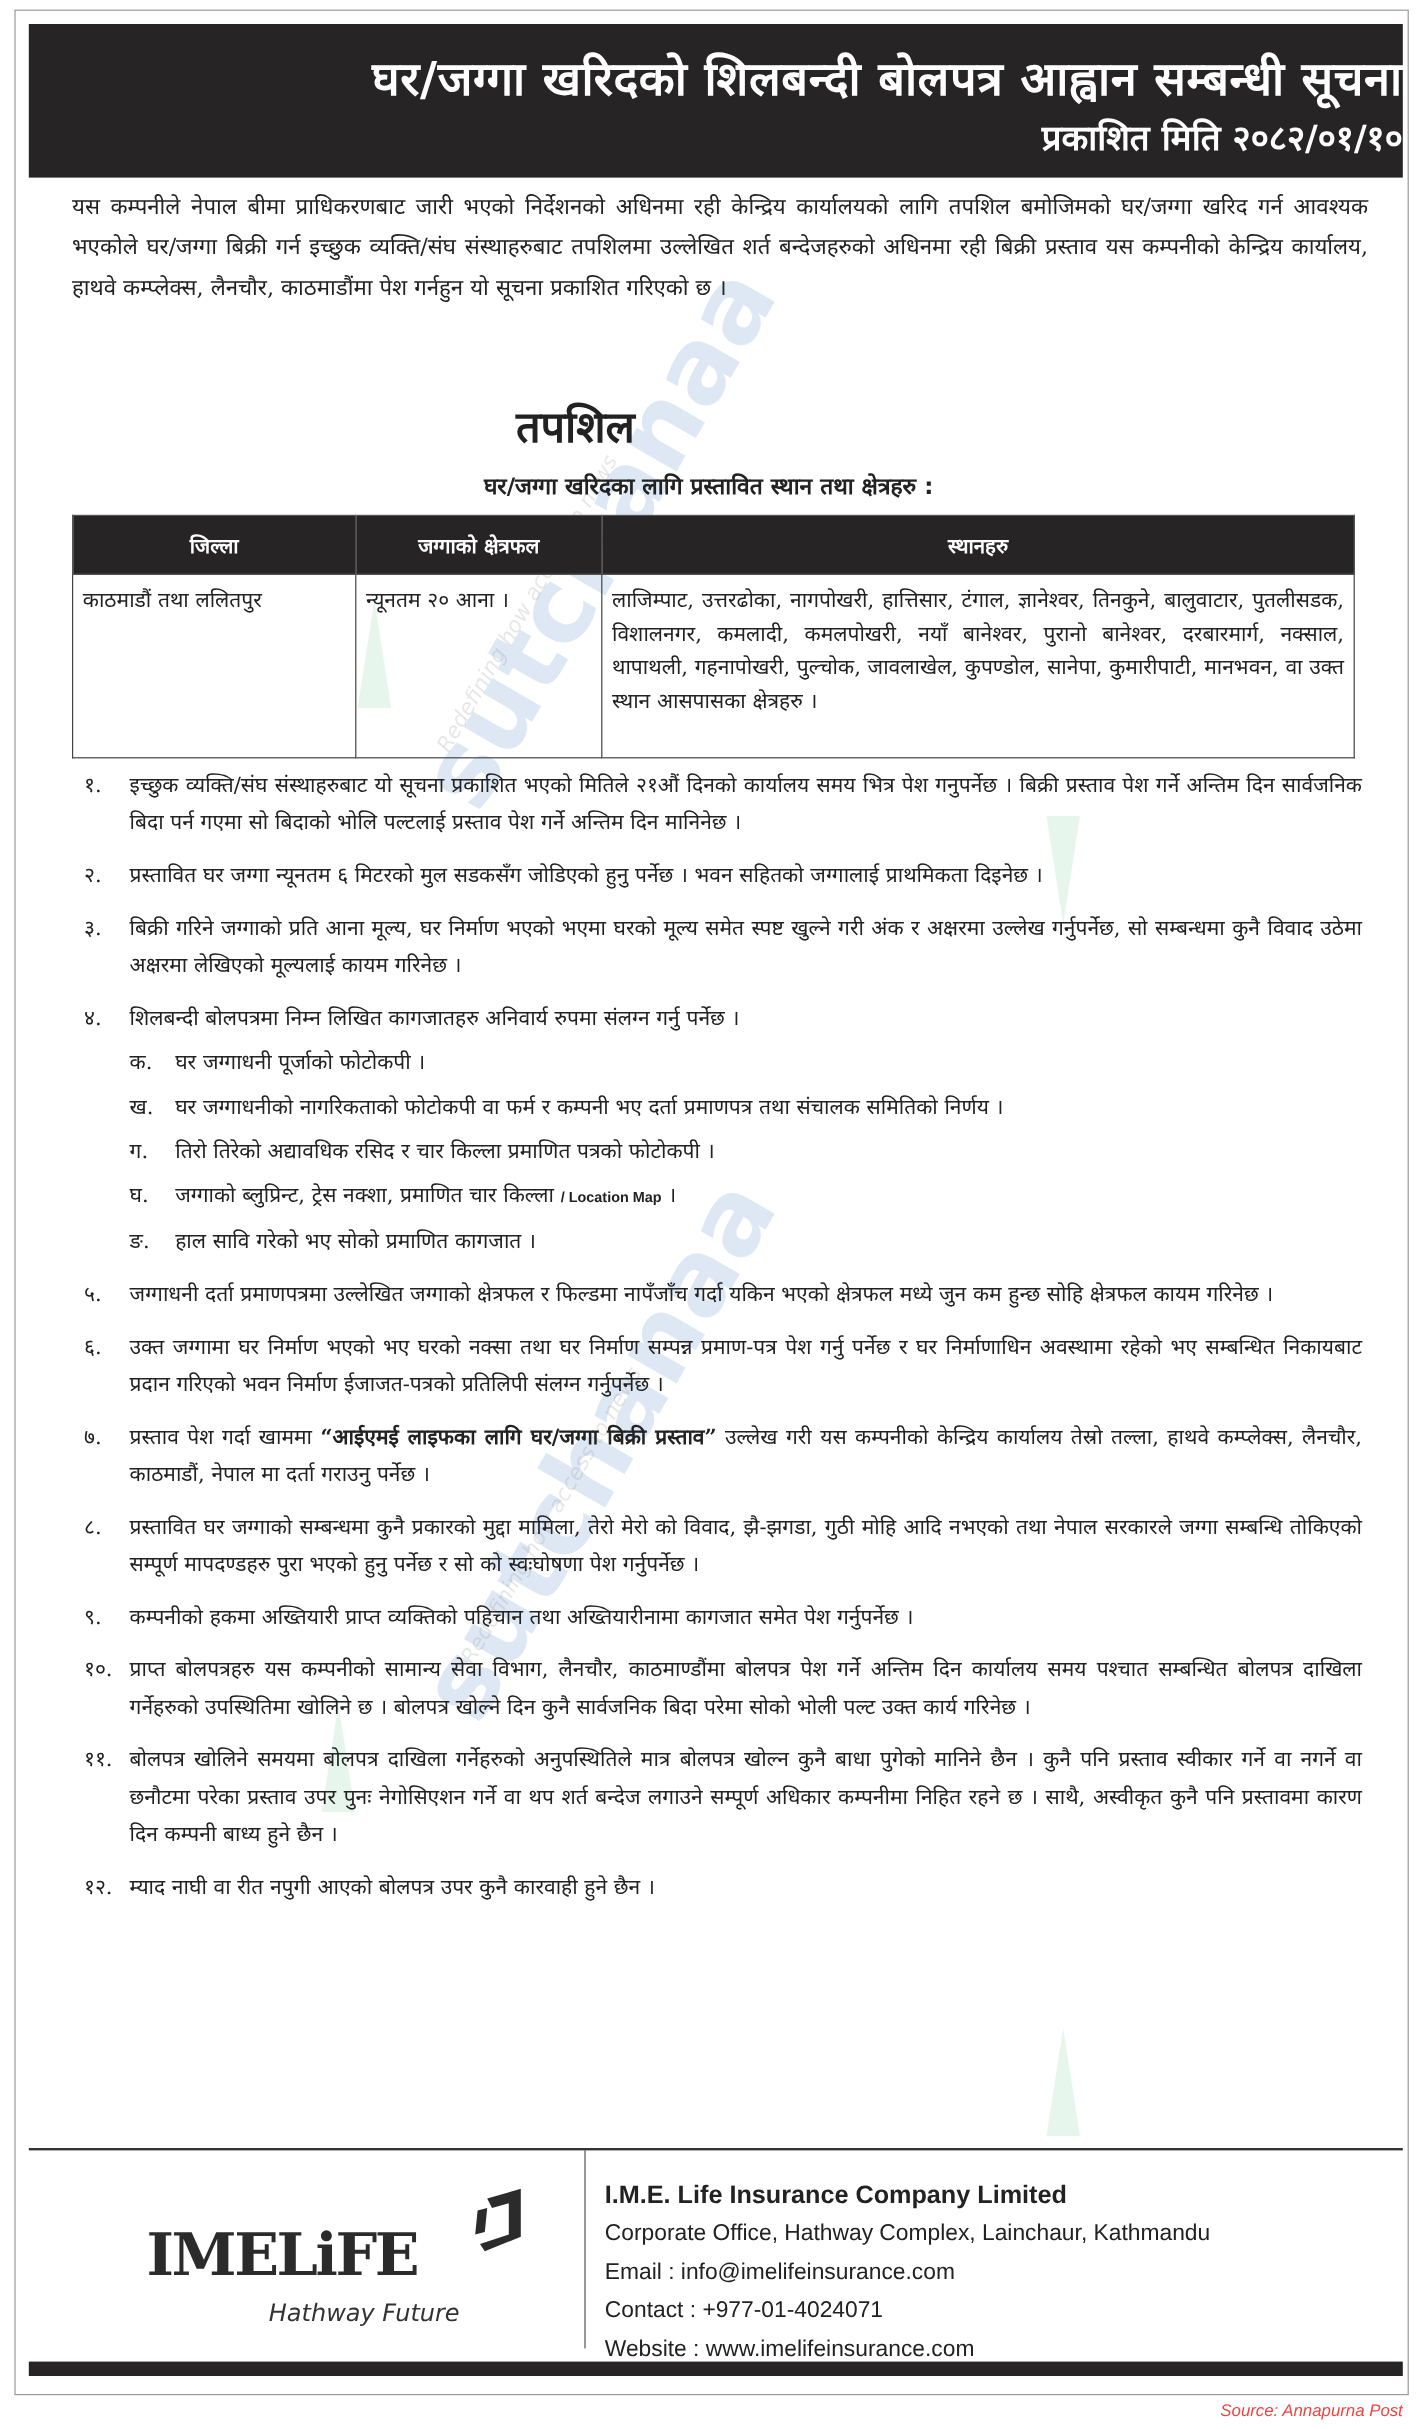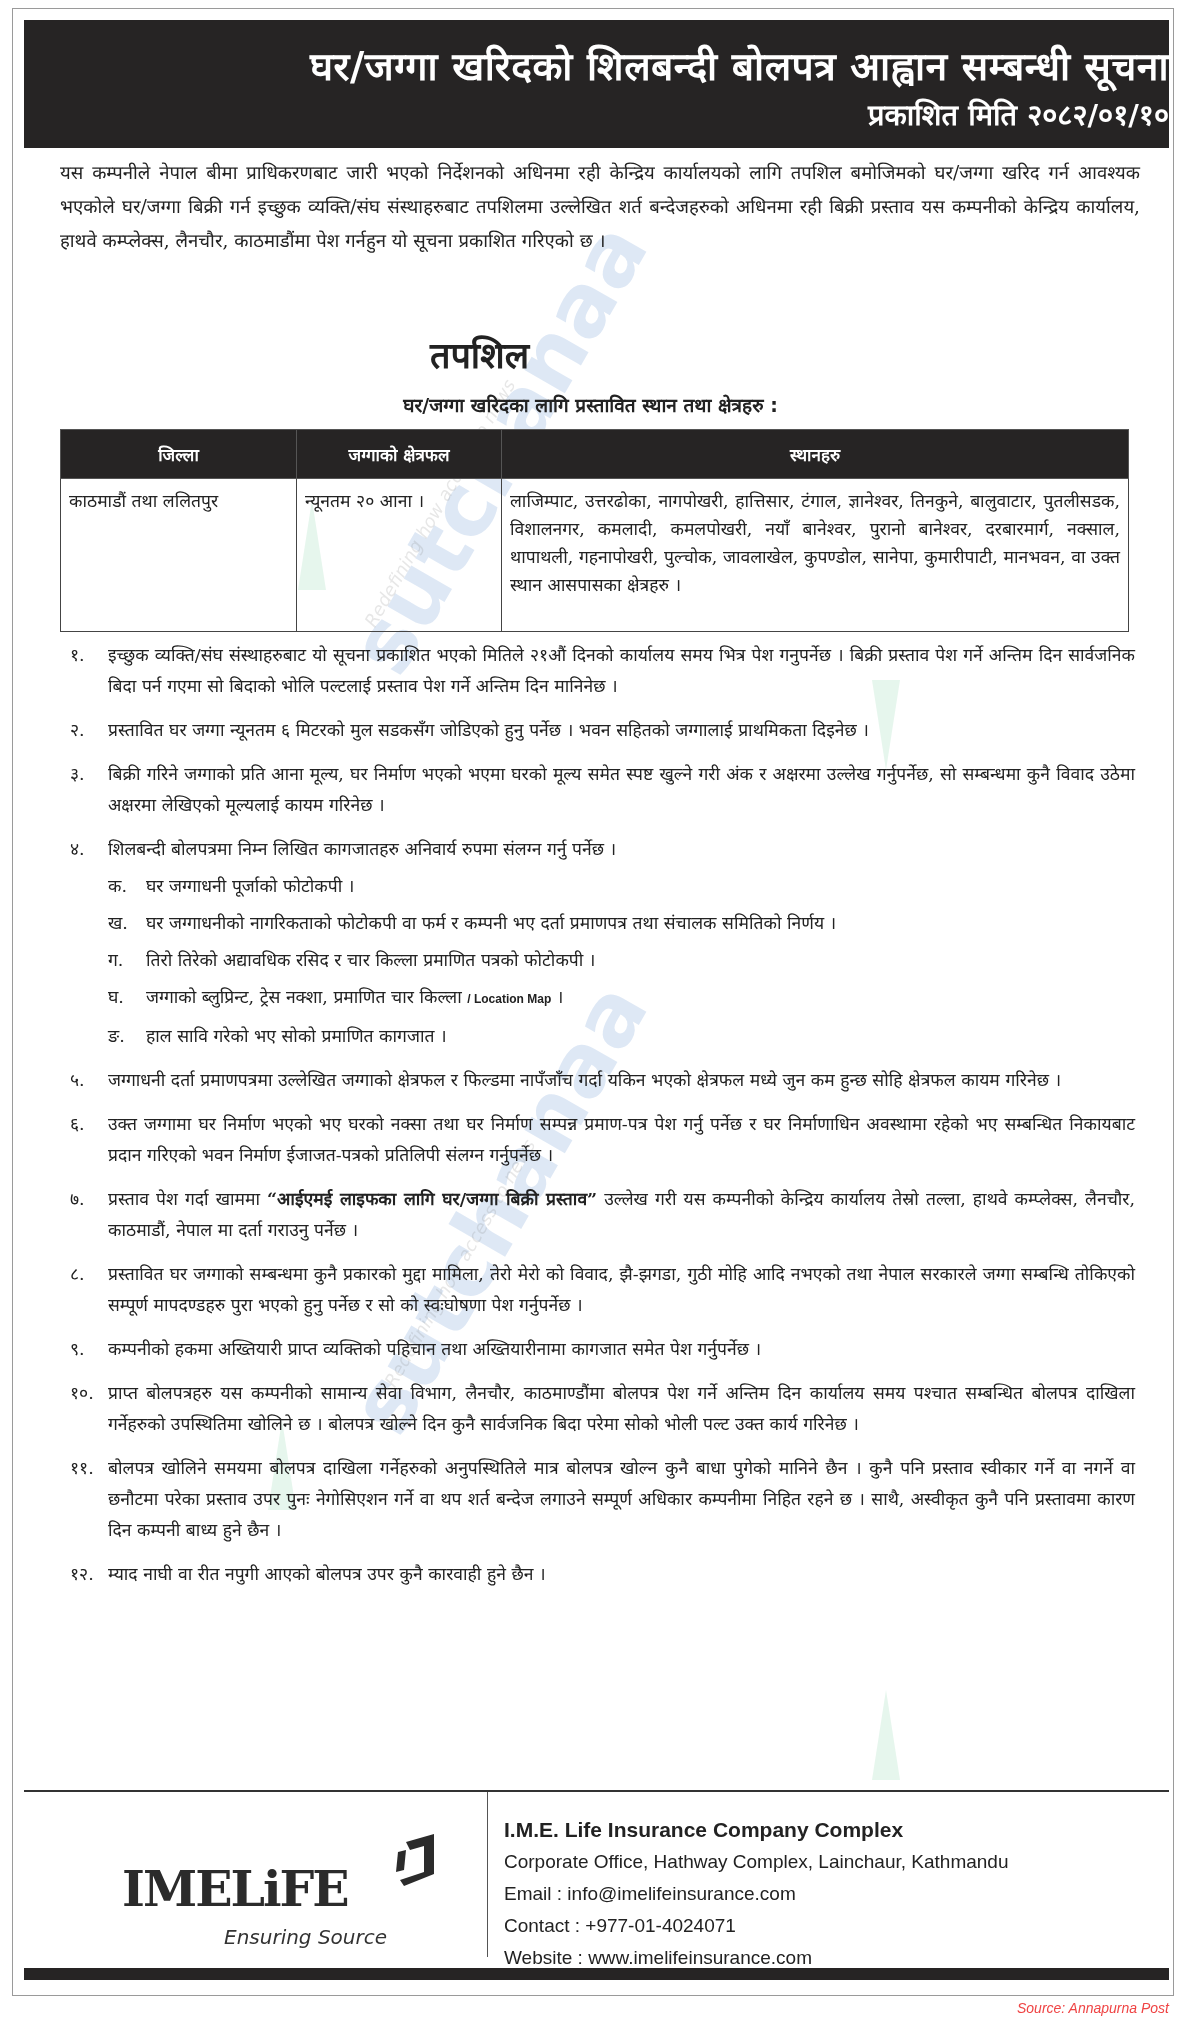--- a/index.html
+++ b/index.html
@@ -55,21 +55,21 @@
     .sub .body { flex: 1; max-width: 880px; }
     .sub-list { margin-left: -38px; }
     .en { font-family: "Liberation Sans", sans-serif; font-weight: bold; font-size: 12px; }
     .bold { font-weight: bold; }
     .footer {
       position: absolute; left: 24px; top: 1790px; width: 1145px; height: 190px;
       border-top: 2px solid #333; box-sizing: border-box;
     }
     .footer .divider { position: absolute; left: 463px; top: 0; width: 1px; height: 165px; background: #555; }
     .footer .bar { position: absolute; left: 0; bottom: 0; width: 100%; height: 12px; background: #262424; }
-    .logo-wrap { position: absolute; left: 70px; top: 30px; width: 330px; height: 130px; }
+    .logo-wrap { position: absolute; left: 70px; top: 20px; width: 330px; height: 130px; }
     .logo-text {
       position: absolute; left: 28px; top: 38px; font-family: "DejaVu Serif", serif; font-weight: bold;
       font-size: 49px; letter-spacing: -2px; color: #2b2b2b;
     }
     .logo-mark { position: absolute; left: 300px; top: 12px; }
     .logo-tag {
       position: absolute; left: 130px; top: 103px; font-family: "DejaVu Sans", sans-serif; font-style: italic;
       font-size: 20px; color: #333;
     }
     .contact { position: absolute; left: 480px; top: 22px; font-family: "Liberation Sans", sans-serif; color: #222; }
@@ -208,25 +208,25 @@
   </div>
 </div>
 
 <div class="footer">
   <div class="logo-wrap">
     <span class="logo-text">IMELiFE</span>
     <svg class="logo-mark" width="44" height="60" viewBox="0 0 44 60">
       <polygon points="12,8 40,0 40,40 10,52 6,46 30,38 30,12 16,16" fill="#2b2b2b"></polygon>
       <polygon points="4,18 12,16 10,36 2,38" fill="#2b2b2b"></polygon>
     </svg>
-    <span class="logo-tag">Ensuring Source</span>
+    <span class="logo-tag">Hathway Future</span>
   </div>
   <div class="divider"></div>
   <div class="contact">
-    <div class="company">I.M.E. Life Insurance Company Complex</div>
+    <div class="company">I.M.E. Life Insurance Company Limited</div>
     <div class="line">Corporate Office, Hathway Complex, Lainchaur, Kathmandu</div>
     <div class="line">Email : info@imelifeinsurance.com</div>
     <div class="line">Contact : +977-01-4024071</div>
     <div class="line">Website : www.imelifeinsurance.com</div>
   </div>
   <div class="bar"></div>
 </div>
 
 <div class="source">Source: Annapurna Post</div>
 

